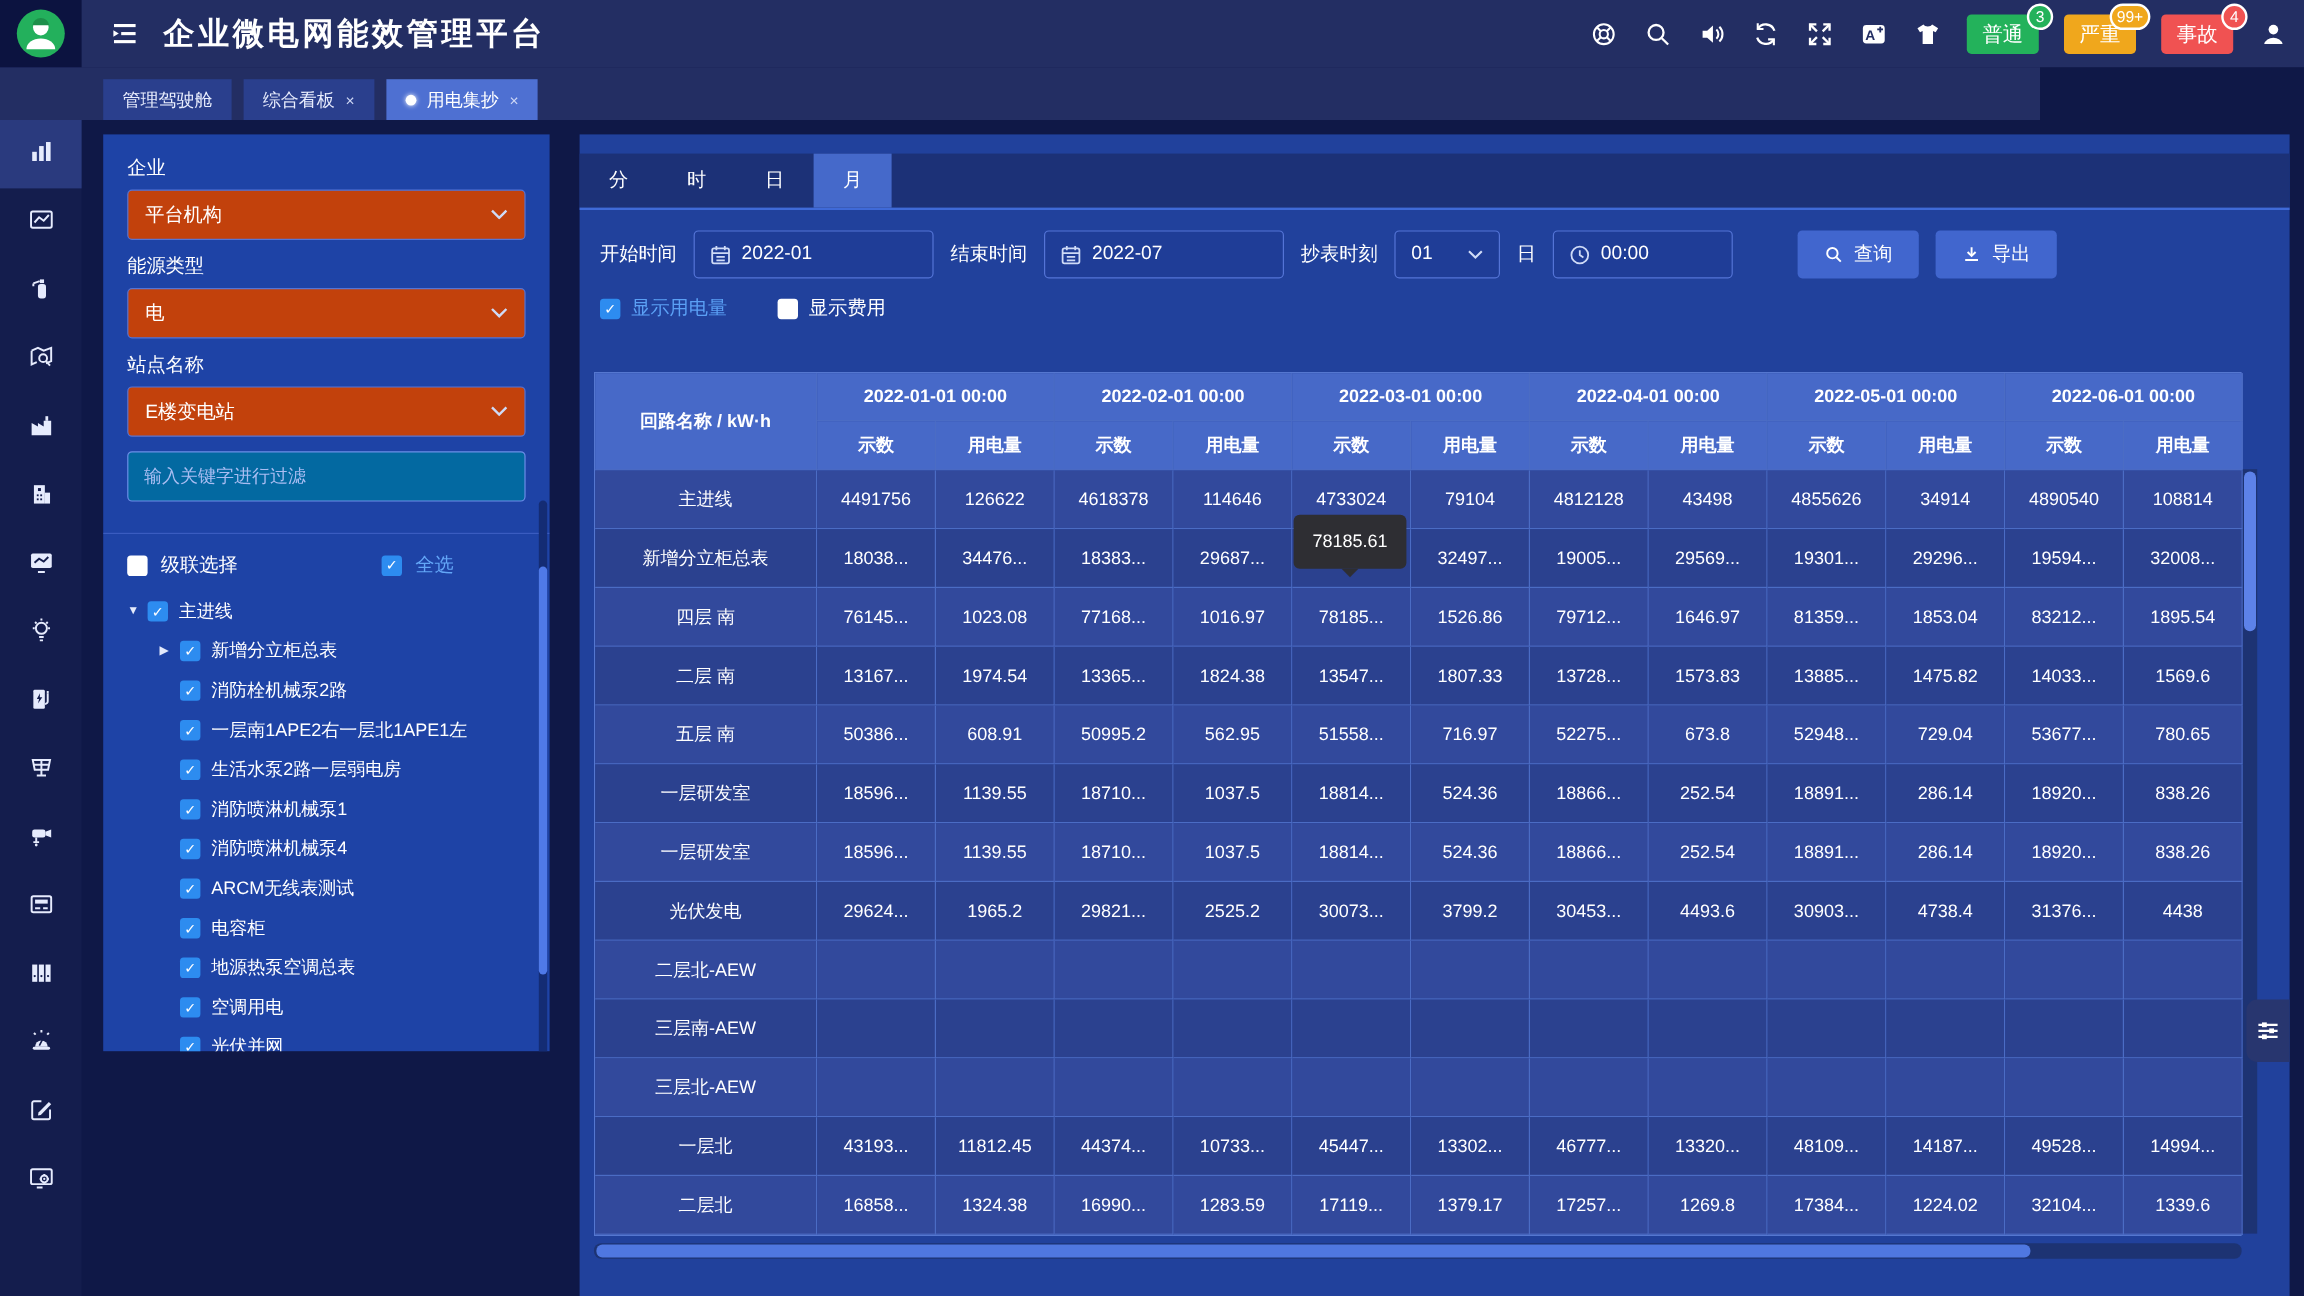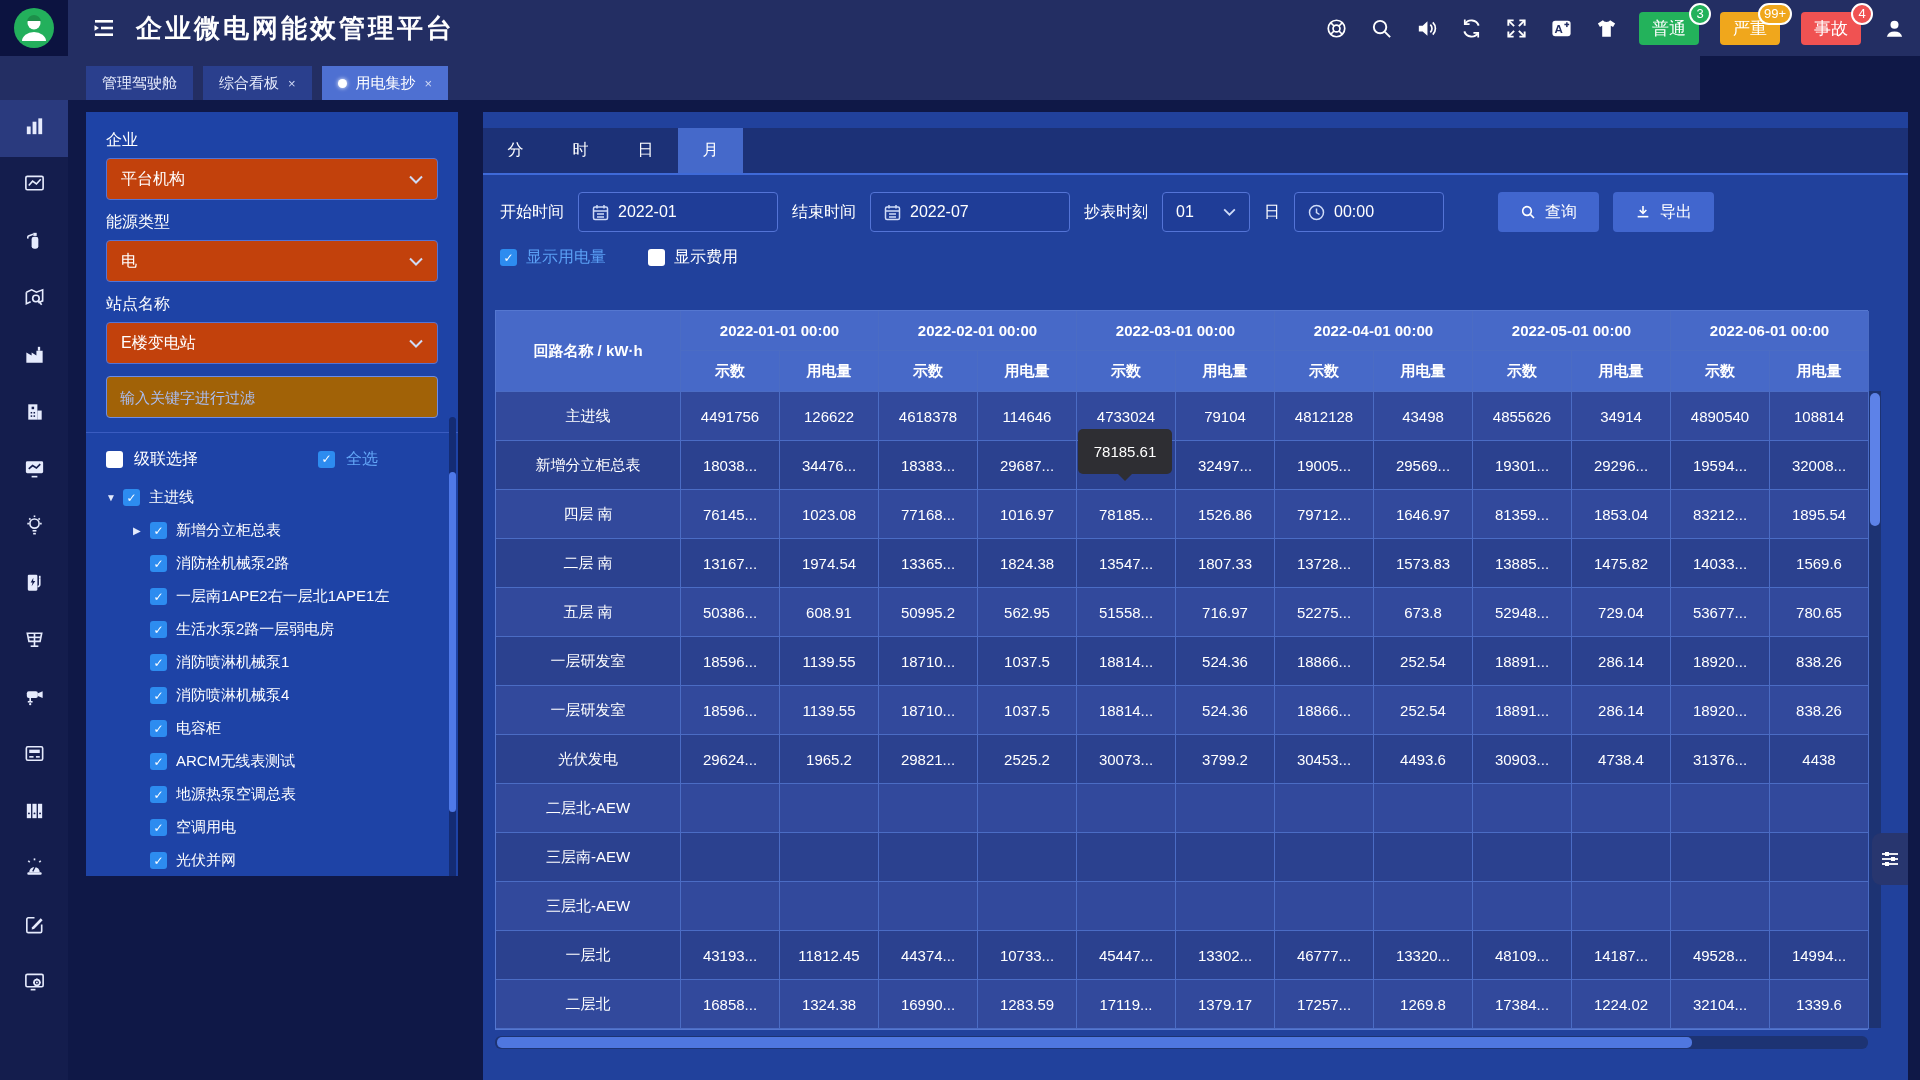--- a/index.html
+++ b/index.html
@@ -35,21 +35,21 @@
   .rail { position:absolute; left:0; top:100px; width:68px; height:980px; background:#141d4d; z-index:20; }
   .rail-item { height:57px; display:flex; align-items:center; justify-content:center; cursor:pointer; }
   .rail-item.active { background:#2a3a7e; }
   .rail-item svg { width:23px; height:23px; }
 
   
   .panel { position:absolute; left:86px; top:112px; width:372px; height:764px; background:#1e43a6; padding:18px 20px 0 20px; overflow:hidden; z-index:10; }
   .flabel { color:#fff; font-size:16px; margin-bottom:7px; }
   .fselect { height:42px; background:#c2410c; border:1px solid #5474d6; border-radius:4px; display:flex; align-items:center; justify-content:space-between; padding:0 14px; color:#fff; font-size:16px; margin-bottom:12px; cursor:pointer; }
   .fselect .chev svg { width:14px; height:9px; }
-  .fsearch { height:42px; background:#a16207; border:1px solid #6c8de8; border-radius:4px; display:flex; align-items:center; padding:16px 13px; margin-top:6px; margin-bottom:14px; }
+  .fsearch { height:42px; background:#0369a1; border:1px solid #6c8de8; border-radius:4px; display:flex; align-items:center; padding:16px 13px; margin-top:6px; margin-bottom:26px; }
   .fsearch input { background:transparent; border:none; outline:none; color:#fff; font-size:15px; width:100%; }
   .fsearch input::placeholder { color:#a9bdf2; }
   .pdivider { height:1px; background:#3a5cc0; margin:0 -20px 10px -20px; }
   .cascade-row { display:flex; align-items:center; height:32px; margin-bottom:6px; }
   .cb { width:17px; height:17px; border-radius:3px; background:#fff; flex:0 0 auto; display:flex; align-items:center; justify-content:center; cursor:pointer; }
   .cb.on { background:#2d8cf0; color:#fff; font-size:12px; }
   .cb.on::after { content:"\2713"; }
   .cascade-label { color:#fff; font-size:16px; margin-left:11px; }
   .selectall { display:flex; align-items:center; margin-left:120px; }
   .selectall-label { color:#63a6f7; font-size:16px; margin-left:11px; cursor:pointer; }
@@ -433,26 +433,26 @@
           <span class="tlabel">消防喷淋机械泵1</span>
         </div>
         <div class="titem lvl1">
           <span class="tarrow"></span>
           <span class="cb on"></span>
           <span class="tlabel">消防喷淋机械泵4</span>
         </div>
         <div class="titem lvl1">
           <span class="tarrow"></span>
           <span class="cb on"></span>
+          <span class="tlabel">ARCM无线表测试</span>
+        </div>
+        <div class="titem lvl1">
+          <span class="tarrow"></span>
+          <span class="cb on"></span>
           <span class="tlabel">电容柜</span>
-        </div>
-        <div class="titem lvl1">
-          <span class="tarrow"></span>
-          <span class="cb on"></span>
-          <span class="tlabel">ARCM无线表测试</span>
         </div>
         <div class="titem lvl1">
           <span class="tarrow"></span>
           <span class="cb on"></span>
           <span class="tlabel">地源热泵空调总表</span>
         </div>
         <div class="titem lvl1">
           <span class="tarrow"></span>
           <span class="cb on"></span>
           <span class="tlabel">空调用电</span>

